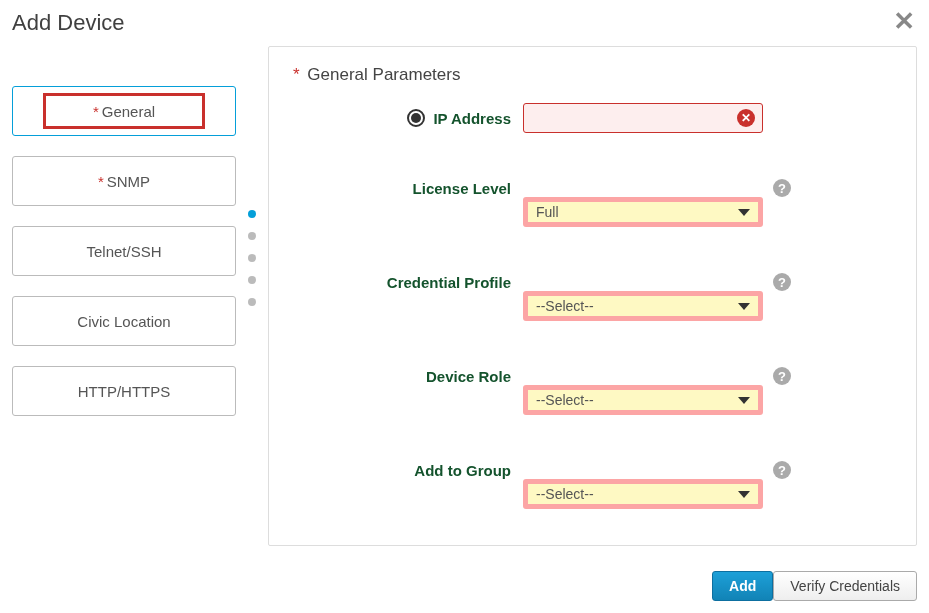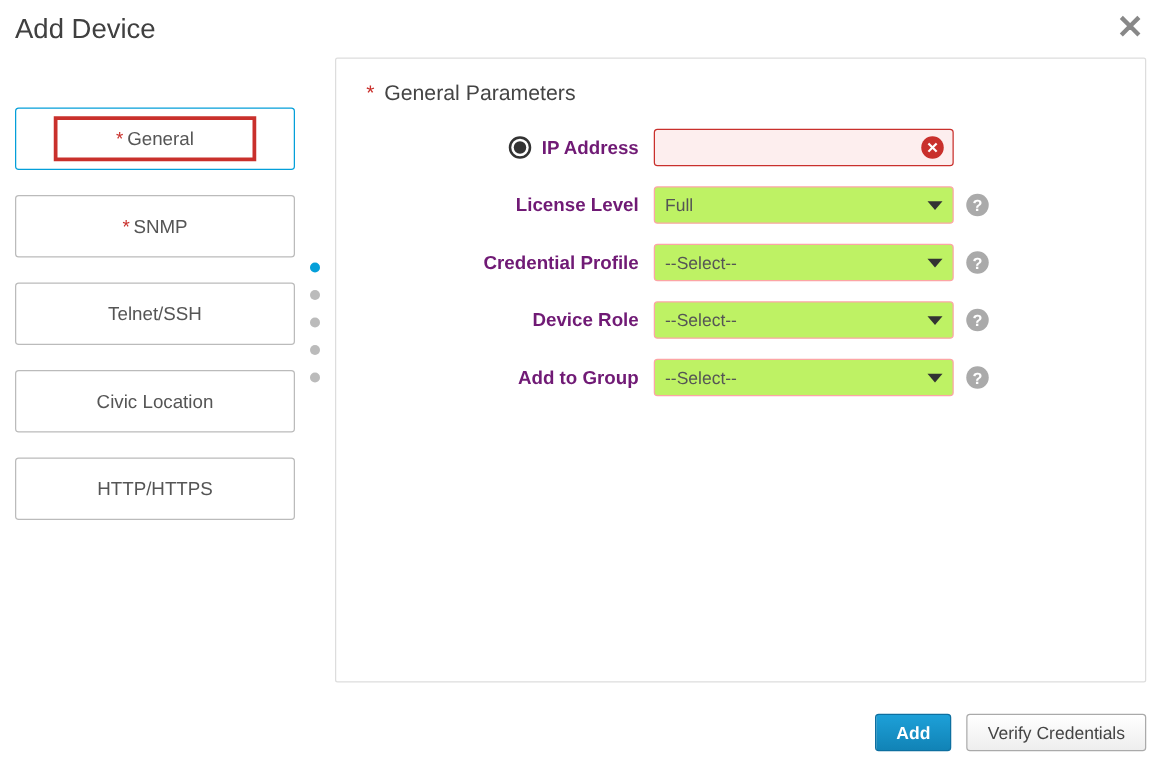--- a/index.html
+++ b/index.html
@@ -92,21 +92,21 @@
   .form-row {
     display: flex;
     align-items: center;
     margin-bottom: 16px;
   }
   .form-label {
     width: 230px;
     text-align: right;
     padding-right: 12px;
     font-weight: bold;
-    color: #701a75;
+    color: #14532d;
     font-size: 15px;
     display: flex;
     align-items: center;
     justify-content: flex-end;
   }
   .radio-outer {
     width: 18px; height: 18px;
     border: 2px solid #333;
     border-radius: 50%;
     margin-right: 8px;
@@ -146,29 +146,30 @@
     color: #fff;
     display: flex;
     align-items: center;
     justify-content: center;
     font-size: 12px;
     font-weight: bold;
   }
   .select {
     width: 240px;
     height: 30px;
-    border: 1px solid #fca5a5;
+    border: 5px solid #fca5a5;
     border-radius: 3px;
     padding: 4px 8px;
     font-size: 14px;
-    background: #bef264;
+    background: #fef9c3;
     display: flex;
     align-items: center;
     justify-content: space-between;
     cursor: pointer;
+    margin-top: 48px;
   }
   .select .chev {
     width: 0; height: 0;
     border-left: 6px solid transparent;
     border-right: 6px solid transparent;
     border-top: 7px solid #333;
   }
   .help {
     width: 18px; height: 18px;
     border-radius: 50%;
@@ -179,21 +180,20 @@
     display: inline-flex;
     align-items: center;
     justify-content: center;
     margin-left: 10px;
   }
   .footer {
     position: absolute;
     right: 12px;
     bottom: 12px;
     display: flex;
-    gap: 12px;
   }
   .btn {
     height: 30px;
     border: 1px solid #aaa;
     border-radius: 3px;
     padding: 0 16px;
     font-size: 14px;
     background: linear-gradient(#fff,#eee);
     cursor: pointer;
     color: #444;

